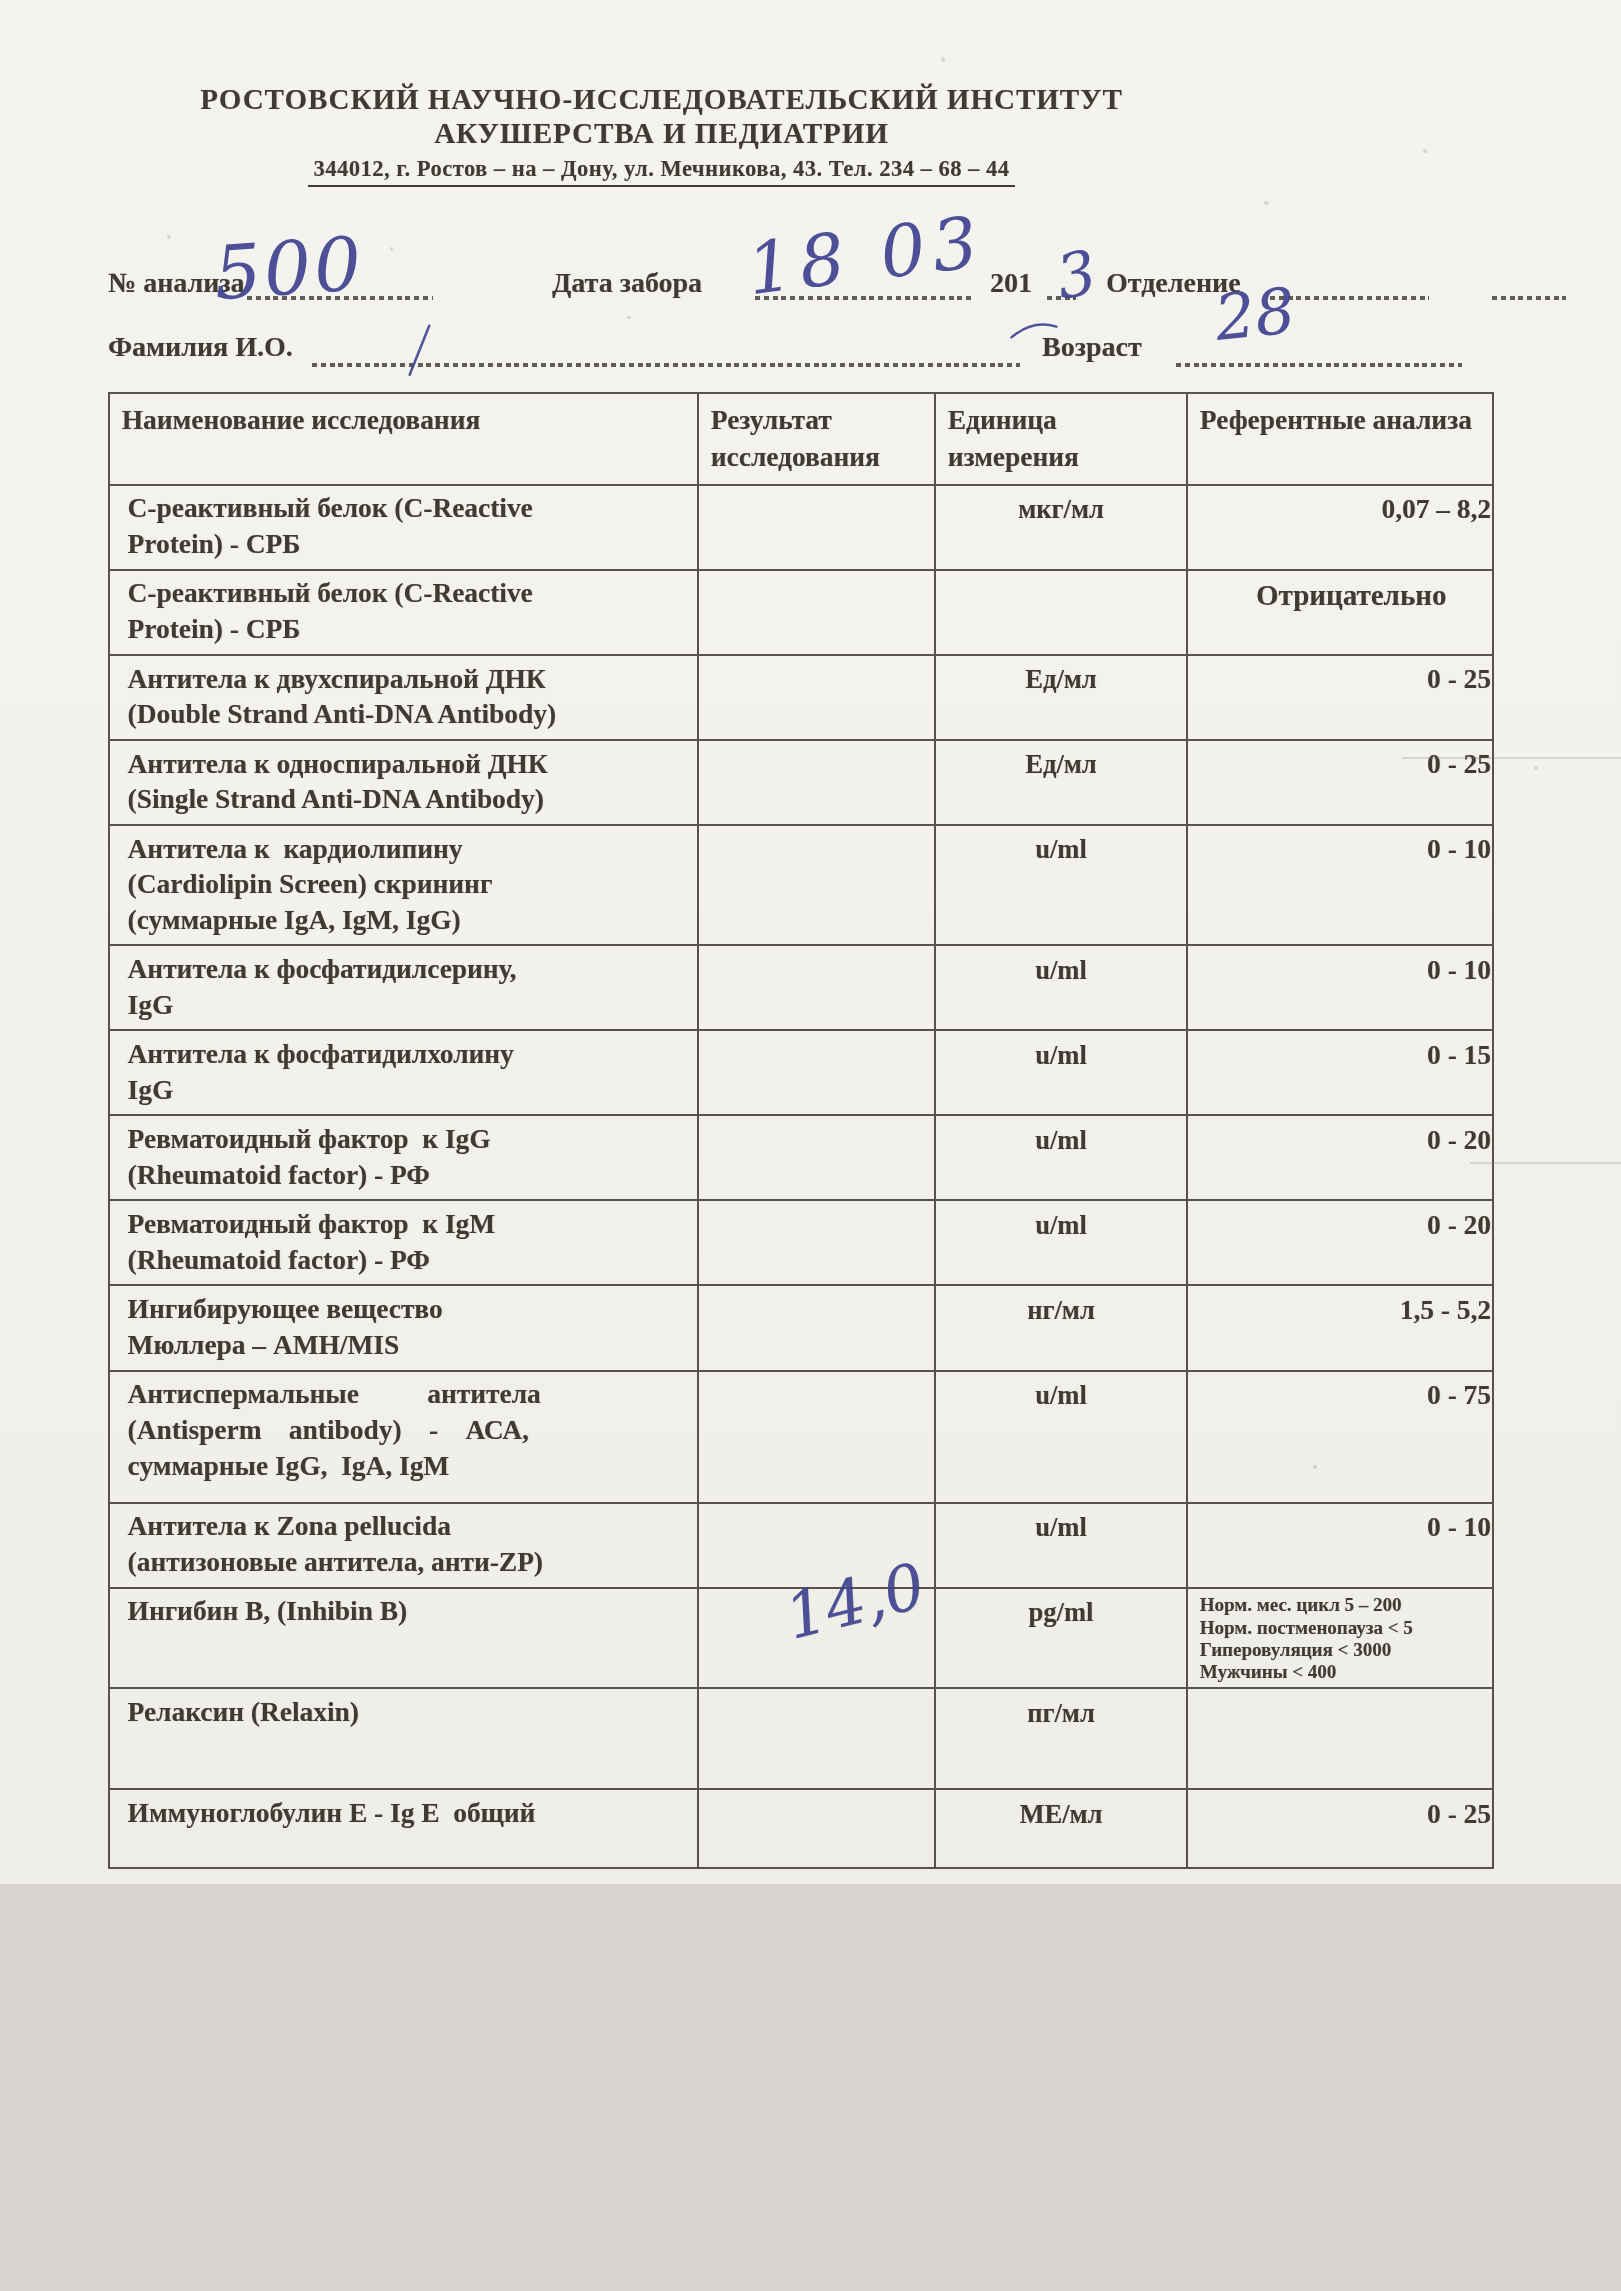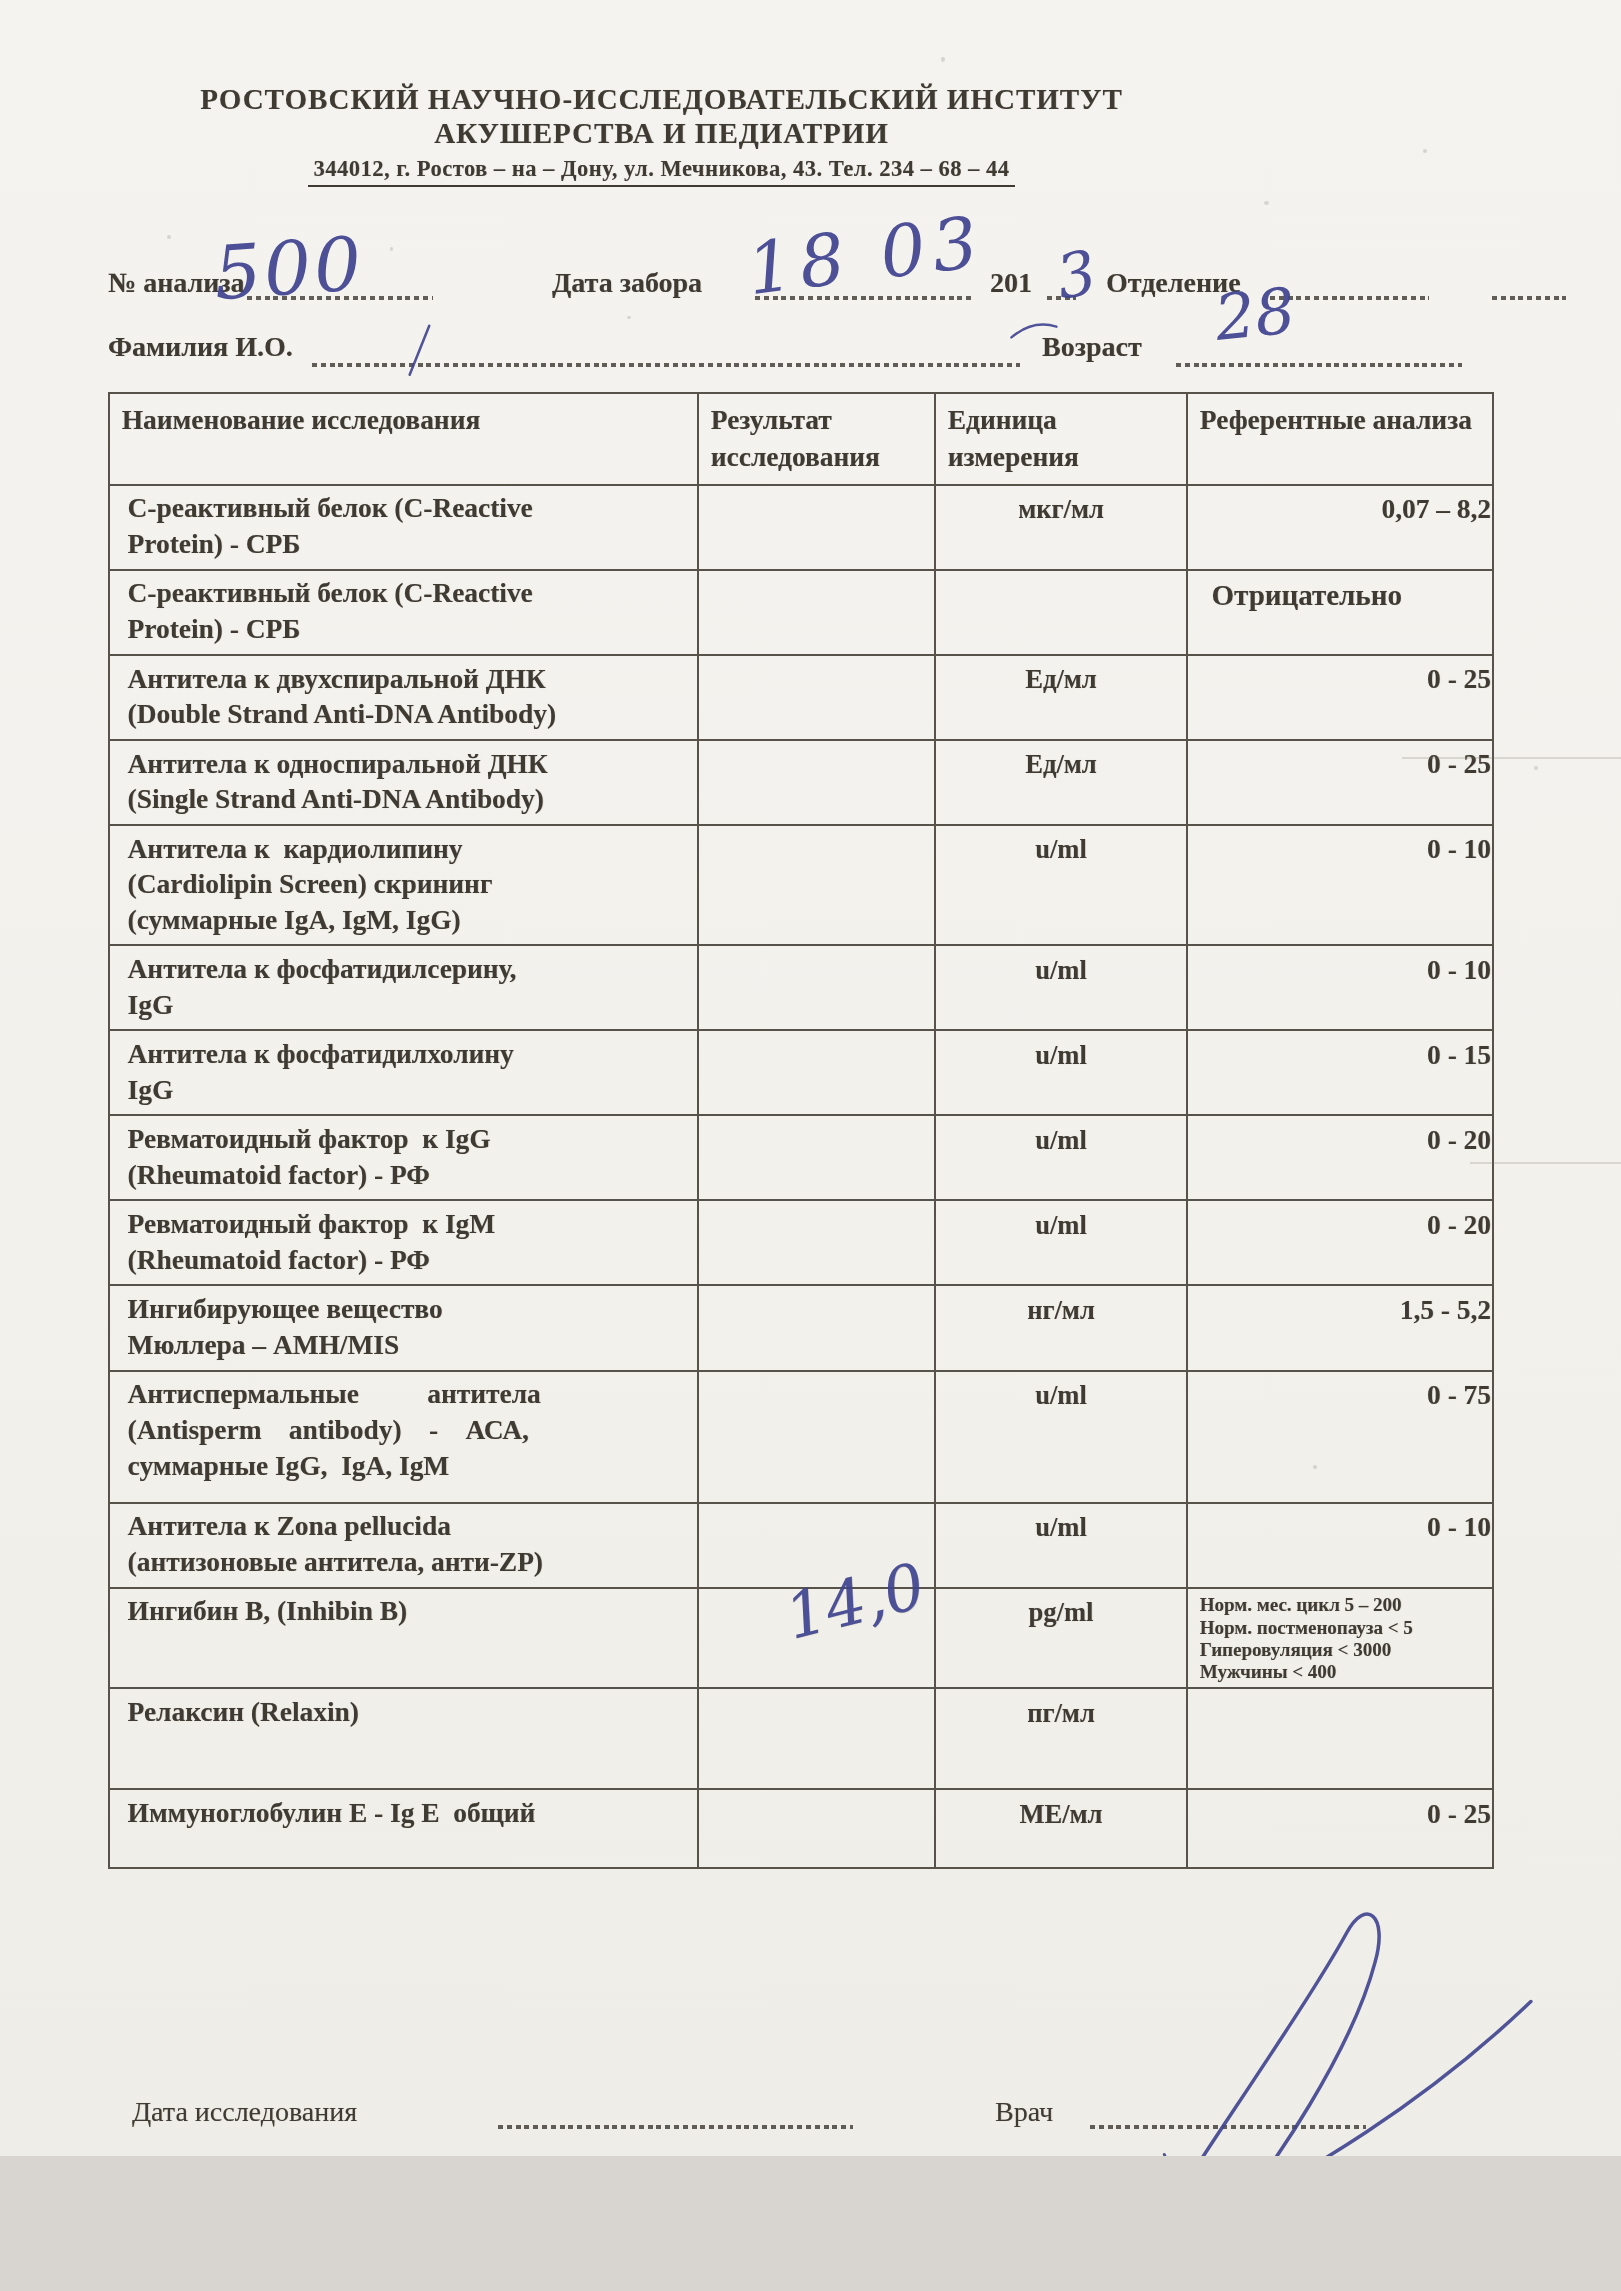--- a/index.html
+++ b/index.html
@@ -1,17 +1,17 @@
 <!DOCTYPE html>
 <html><head>
 <meta charset="utf-8">
 <style>
   html,body{margin:0;padding:0;background:#d8d5d0;}
   .page{
-    position:relative;width:1621px;height:2156px;overflow:hidden;
+    position:relative;width:1621px;height:1884px;overflow:hidden;
     background:linear-gradient(180deg,#f5f3ef 0%,#f3f1ec 55%,#efede7 100%);
     font-family:"Liberation Serif","DejaVu Serif",serif;
     color:#3f3b33;
   }
   .print{font-weight:bold;color:#3f3b33;text-shadow:0.4px 0.4px 0.7px rgba(63,59,51,0.35);}
 
   
   .doc-header{position:absolute;left:93px;top:82px;width:1137px;text-align:center;}
   .doc-header .h1{font-size:29px;letter-spacing:1px;line-height:1.18;}
   .doc-header .addr{display:inline-block;font-size:22.5px;letter-spacing:0.5px;margin-top:5.9px;
@@ -38,21 +38,21 @@
   table.lab tbody tr{height:79px;}
   table.lab tbody tr:nth-child(2){height:84px;}
   table.lab tbody tr:nth-child(5){height:120px;}
   table.lab tbody tr:nth-child(11){height:132px;}
   table.lab tbody tr:nth-child(14){height:101px;}
   table.lab th{font-size:27.4px;text-align:left;padding:7.8px 11.8px;line-height:1.35;}
   td.c-name{font-size:27.4px;padding:5.9px 9.8px 5.9px 17.6px;line-height:1.3;white-space:pre-wrap;}
   td.c-result{position:relative;}
   td.c-unit{font-size:26.5px;text-align:center;padding-top:8.8px;}
   td.c-ref{font-size:27.4px;text-align:right;padding-top:8.8px;}
-  td.c-ref.negative{text-align:left;padding-left:23.5px;font-size:29px;}
+  td.c-ref.negative{text-align:center;padding-left:23.5px;font-size:29px;}
   td.c-ref.multi{text-align:left;padding:5.9px 3.9px 3.9px 11.8px;font-size:19px;line-height:1.17;}
   .hand-result{position:absolute;left:86px;top:-23.5px;font-size:63px;transform:rotate(-14deg);}
 
   
   .footer-label{position:absolute;font-size:28px;font-weight:normal;text-shadow:0.4px 0.4px 0.7px rgba(63,59,51,0.35);}
 
   
   .speck{position:absolute;border-radius:50%;background:#6b675f;opacity:0.22;}
   .crease{position:absolute;height:2px;background:rgba(120,114,102,0.22);}
   svg.overlay{position:absolute;left:0;top:0;pointer-events:none;}

